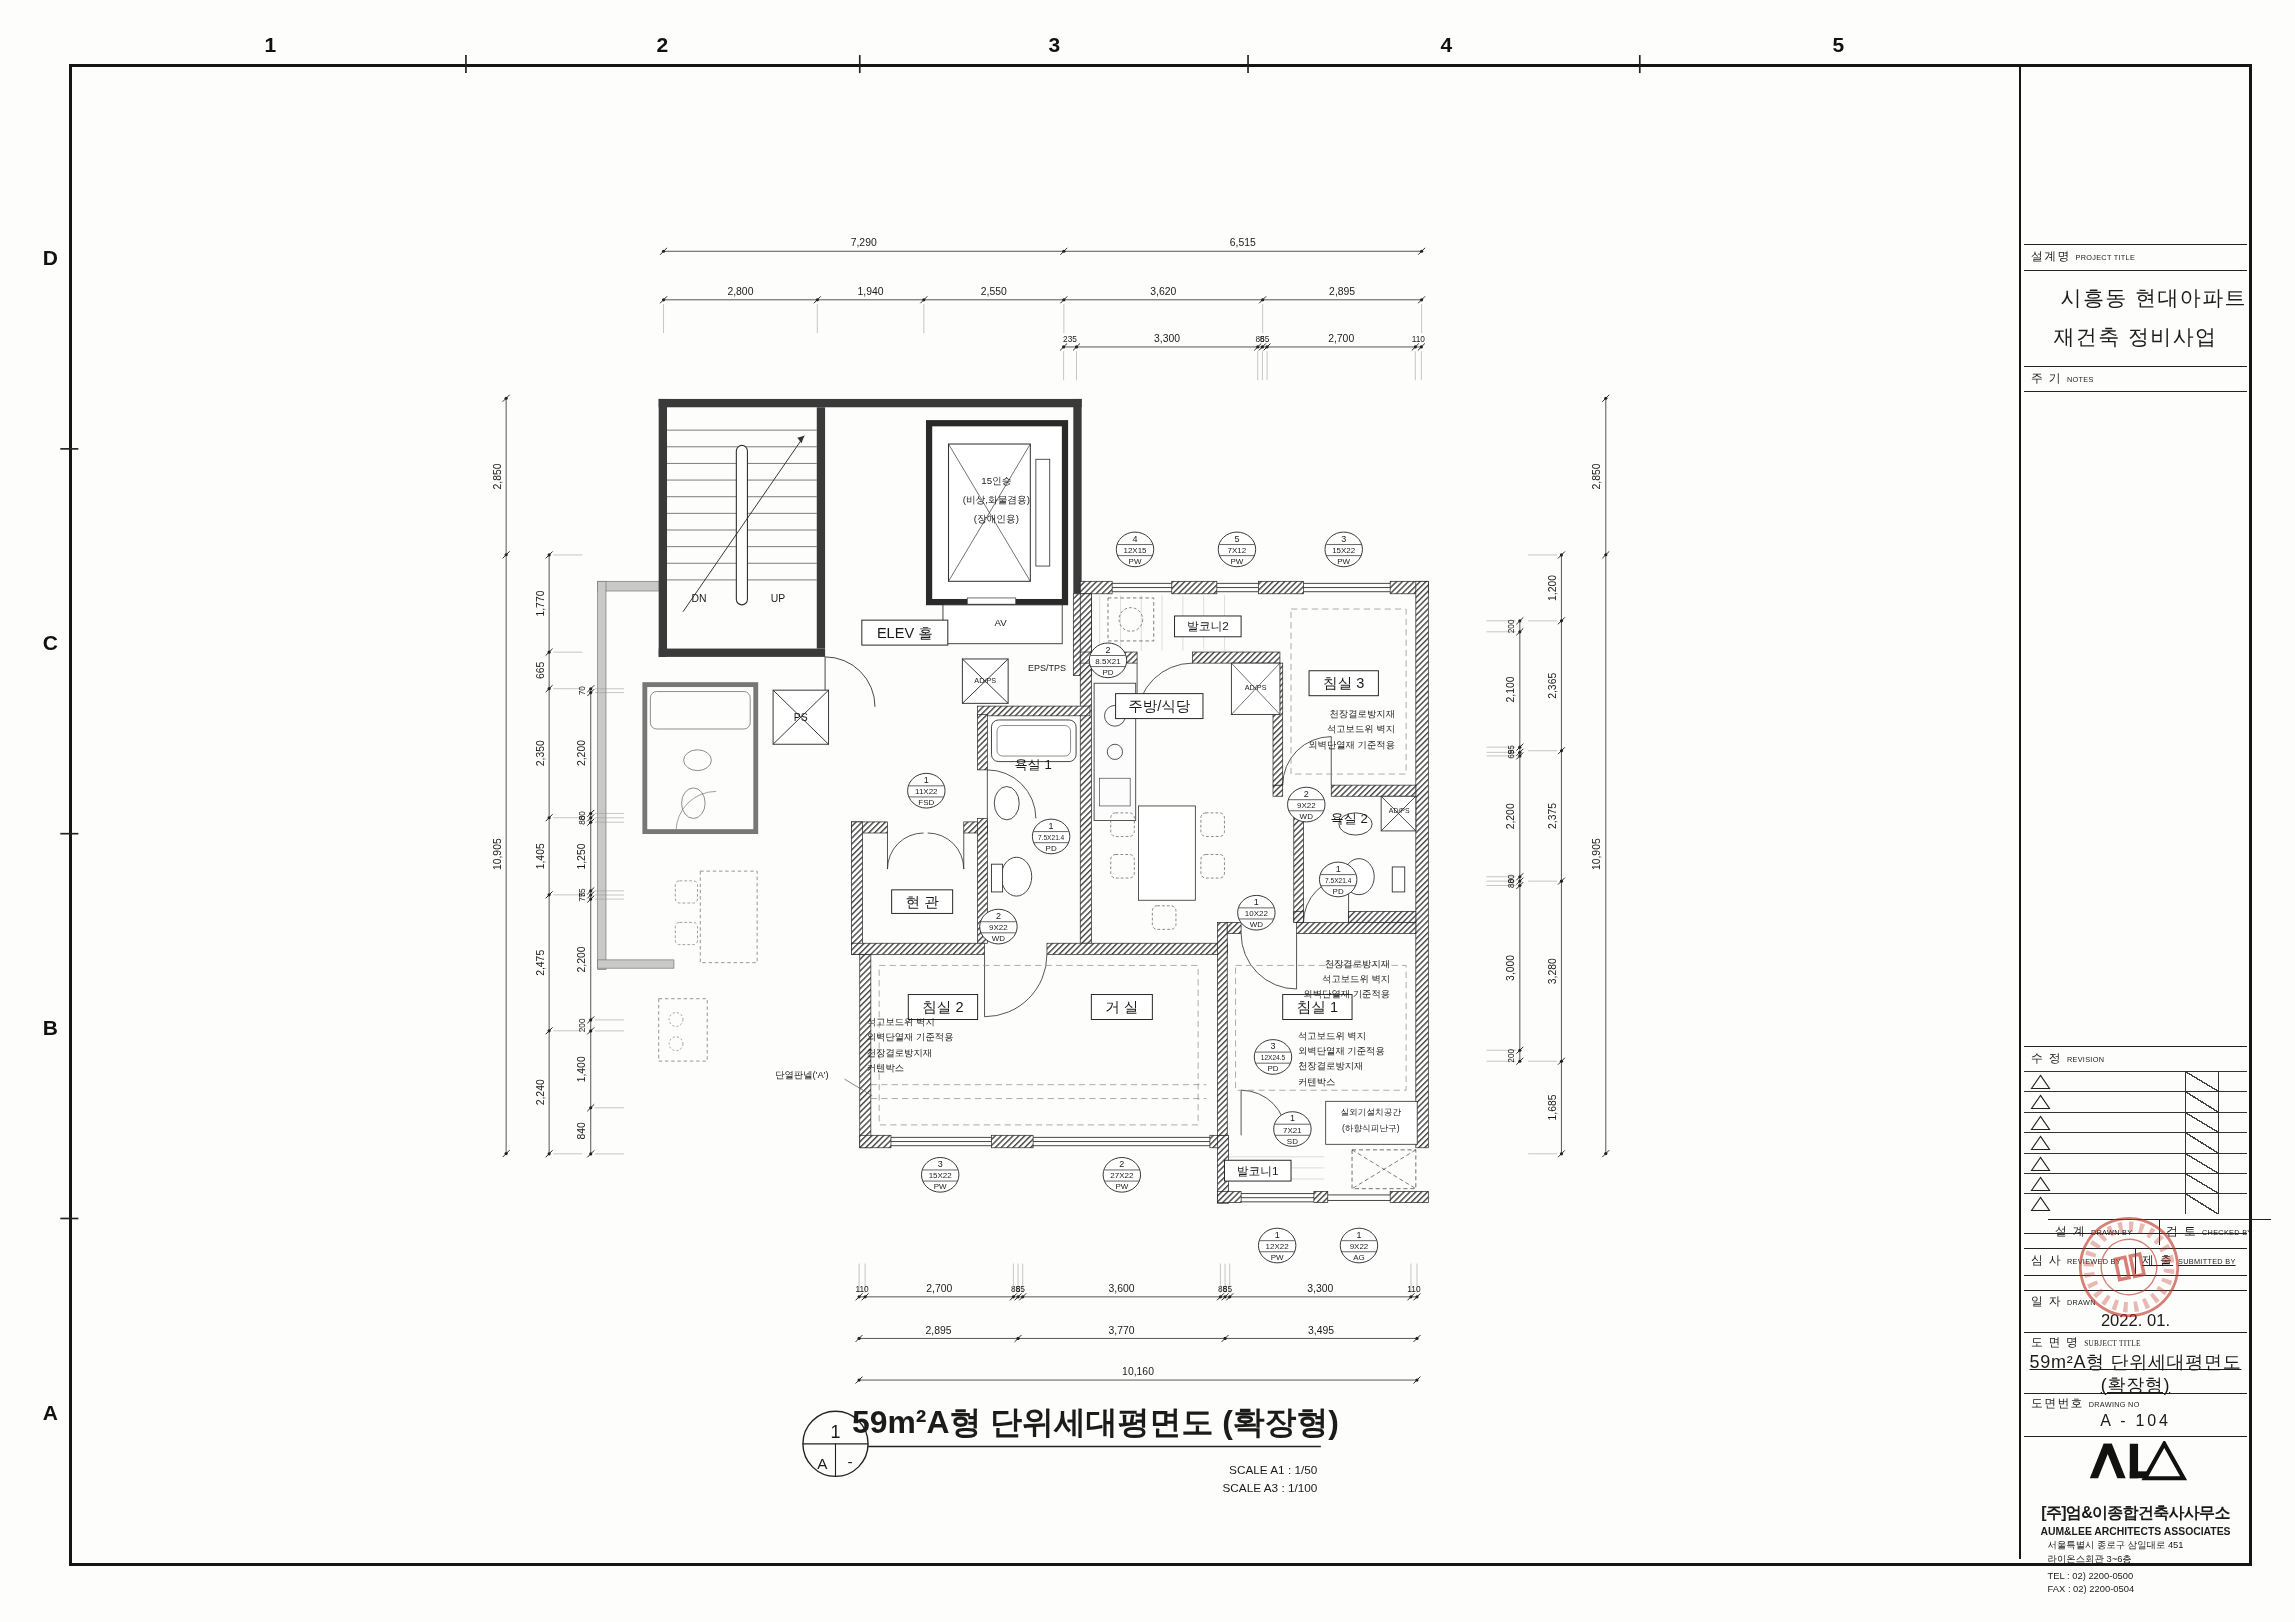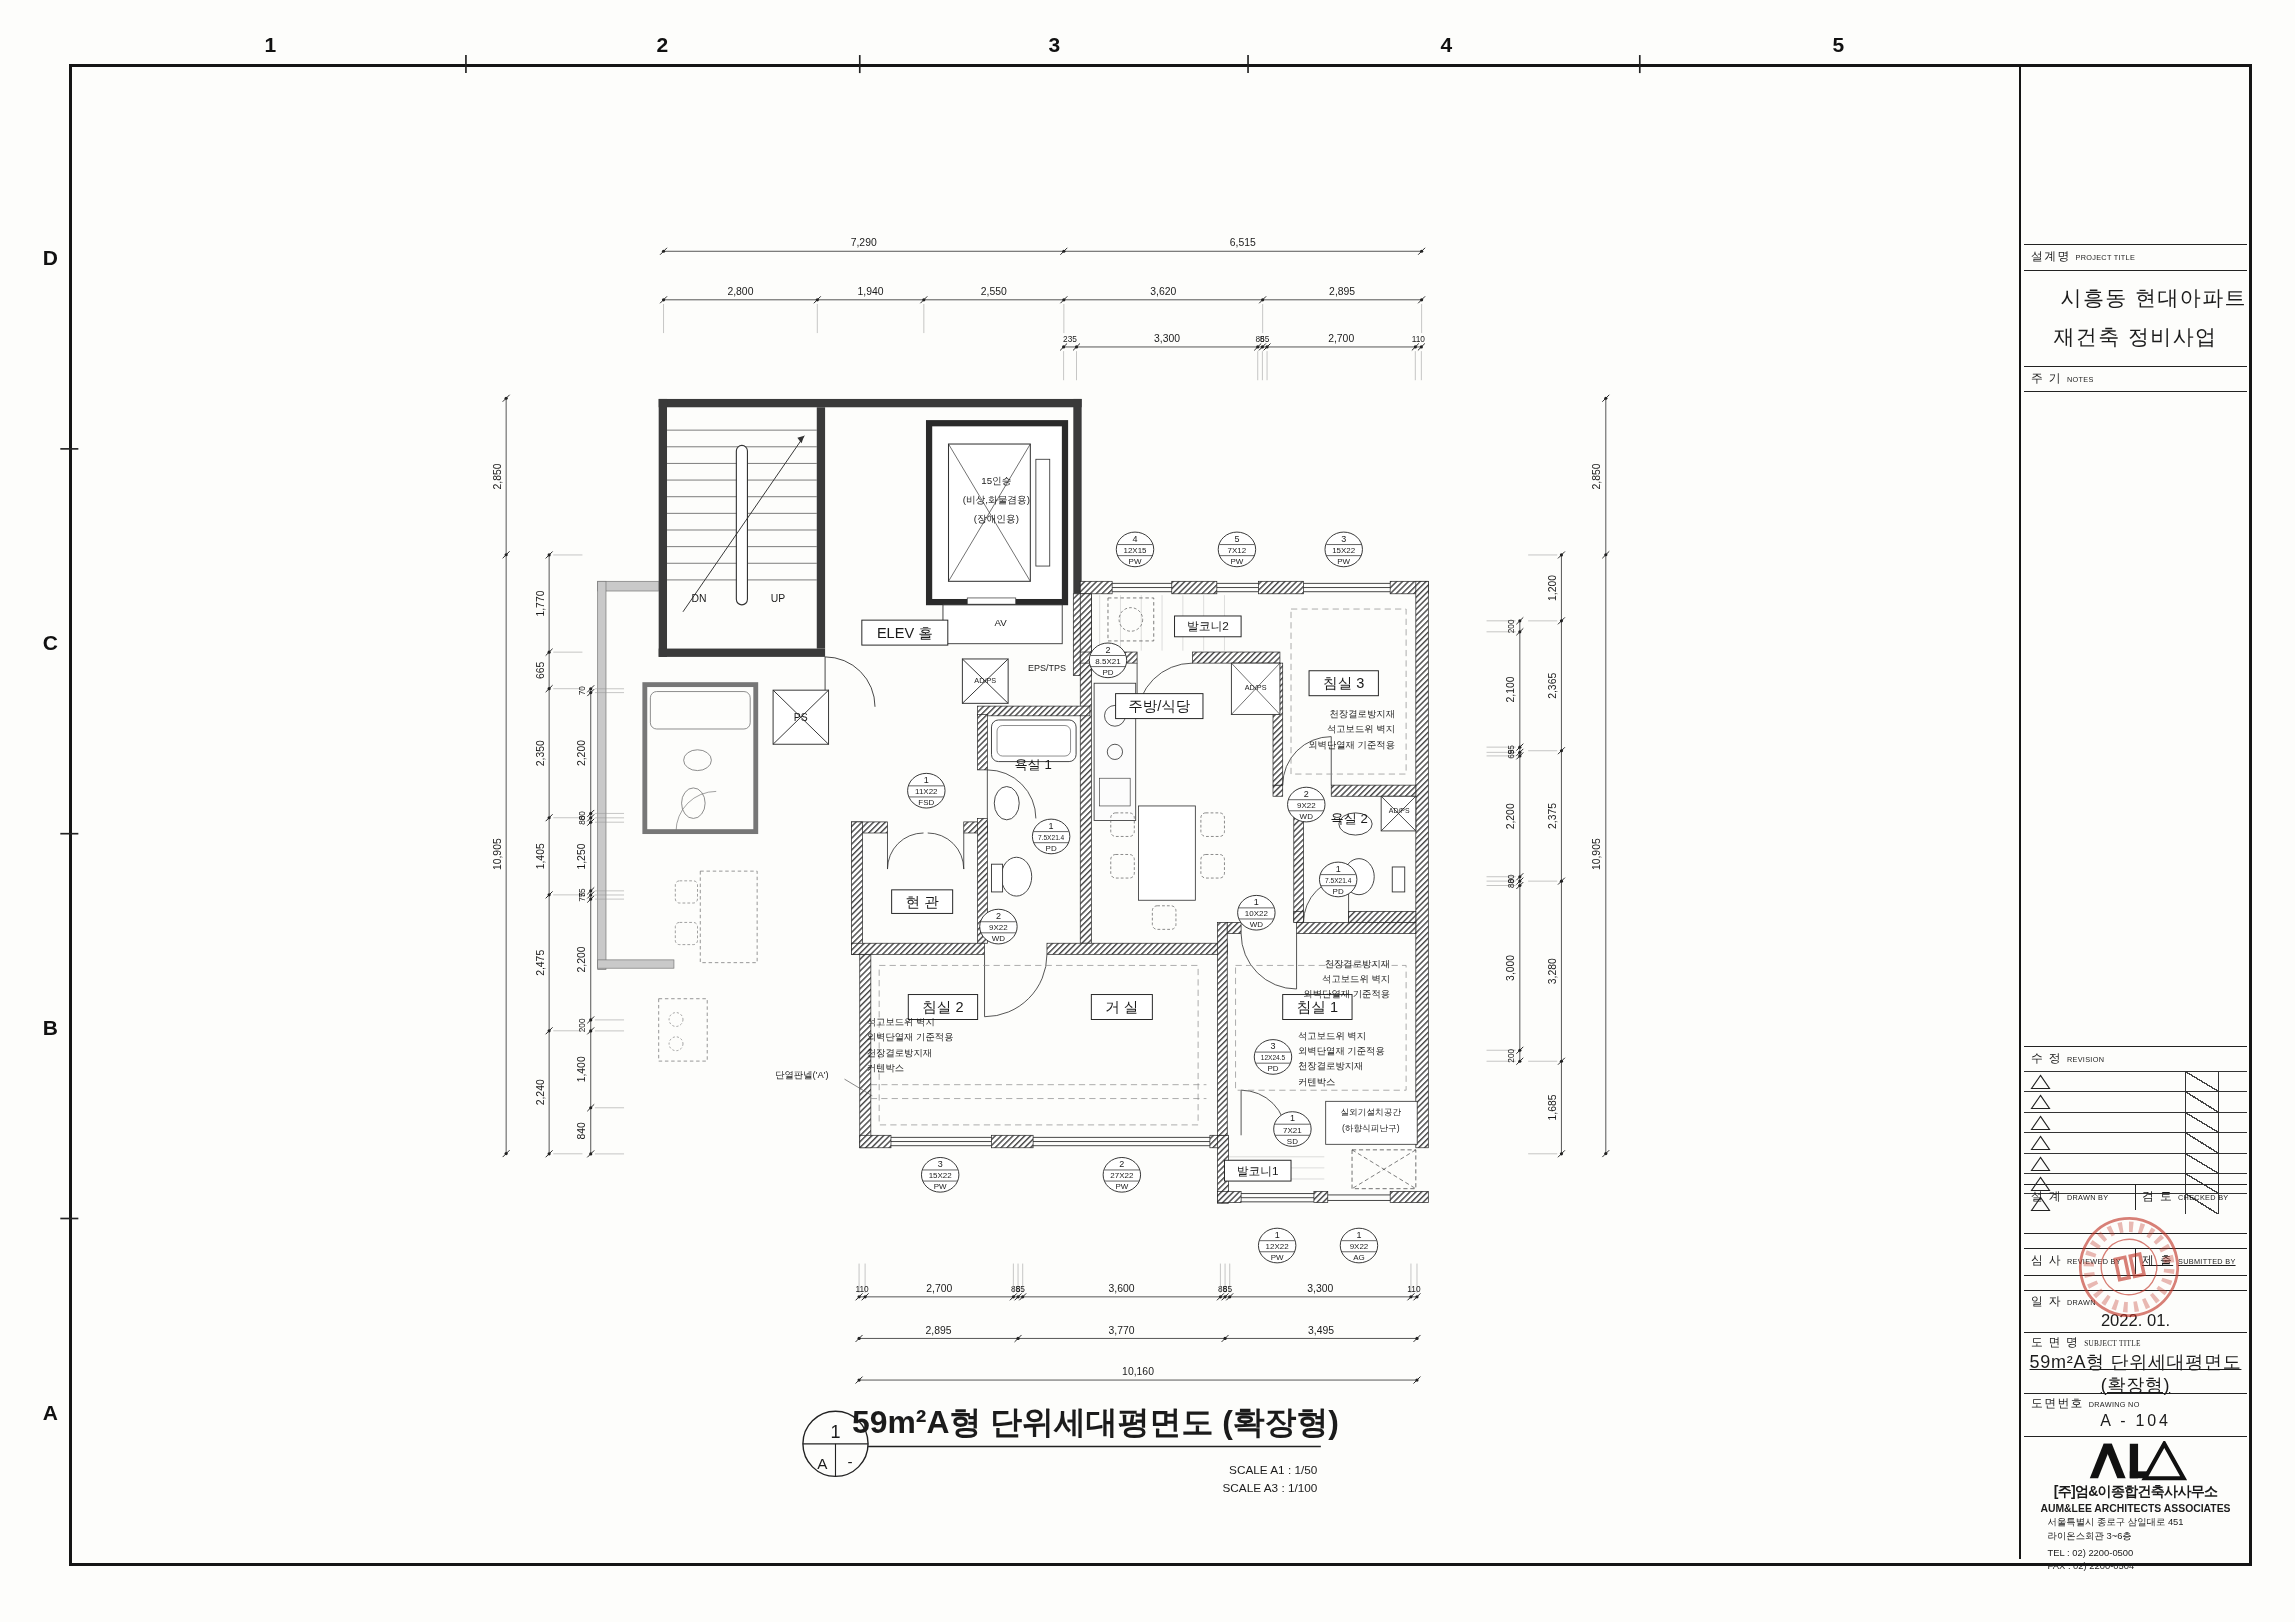--- a/index.html
+++ b/index.html
@@ -13,21 +13,21 @@
   .tb-en{font-size:7.3px;letter-spacing:0.3px;margin-left:4.9px;}
   .tb-pad{padding:4.2px 0 0 7px;}
   .tb-center{text-align:center;}
   .kr-big{font-size:21px;letter-spacing:1.4px;line-height:39px;}
   .subject{font-size:18px;letter-spacing:0.7px;line-height:23px;text-decoration:underline;}
   .cellsplit{position:absolute;top:0;bottom:0;width:1px;background:#222;left:111px;}
   .revrow{position:relative;height:19.4px;border-top:0.7px solid #333;}
   .rev-tri{position:absolute;left:5.5px;top:2.1px;}
   .rev-slash{position:absolute;left:161px;top:0;width:32px;height:100%;border-left:0.7px solid #333;border-right:0.7px solid #333;background:linear-gradient(to top right,transparent calc(50% - 0.7px),#444 calc(50% - 0.7px),#444 calc(50% + 0.7px),transparent calc(50% + 0.7px));}
   #company{text-align:center;}
-  #company .nm{font-size:14px;font-weight:bold;letter-spacing:-0.7px;margin-top:0;}
+  #company .nm{font-size:16px;font-weight:bold;letter-spacing:-0.7px;margin-top:20px;}
   #company .en{font-size:10.4px;font-weight:bold;margin-top:2.1px;letter-spacing:0px;}
   #company .ad{font-size:9.4px;text-align:left;padding-left:23.6px;margin-top:1.4px;}
   #stamp{left:2070px;top:1208px;opacity:.62;transform:rotate(-12deg);}
   svg text{fill:#1b1b1b;}
 </style>
 </head>
 <body>
 
 <div id="sheet">
 
@@ -774,21 +774,21 @@
         <div class="rev-slash"></div>
       </div>
       <div class="revrow">
         <svg class="rev-tri" width="21" height="16.6" viewBox="0 0 30 24">
           <polygon points="15,2 28,21 2,21" fill="none" stroke="#222" stroke-width="1.6"></polygon>
         </svg>
         <div class="rev-slash"></div>
       </div>
     </div>
 
-  <div class="abs tb-row" style="top:1184px;height:26px;">
+  <div class="abs tb-row" style="top:1219px;height:26px;margin-left:24px;">
     <div class="cellsplit"></div>
     <div class="tb-pad" style="display:inline-block;width:101px;"><span class="tb-lab">설 계</span><span class="tb-en">DRAWN BY</span></div>
     <div class="tb-pad" style="display:inline-block;"><span class="tb-lab">검 토</span><span class="tb-en">CHECKED BY</span></div>
   </div>
   <div class="abs tb-row" style="top:1233px;height:15.3px;"></div>
   <div class="abs tb-row" style="top:1248px;height:26px;">
     <div class="cellsplit"></div>
     <div class="tb-pad" style="display:inline-block;width:101px;"><span class="tb-lab">심 사</span><span class="tb-en">REVIEWED BY</span></div>
     <div class="tb-pad" style="display:inline-block;text-decoration:underline;"><span class="tb-lab">제 출</span><span class="tb-en">SUBMITTED BY</span></div>
   </div>

